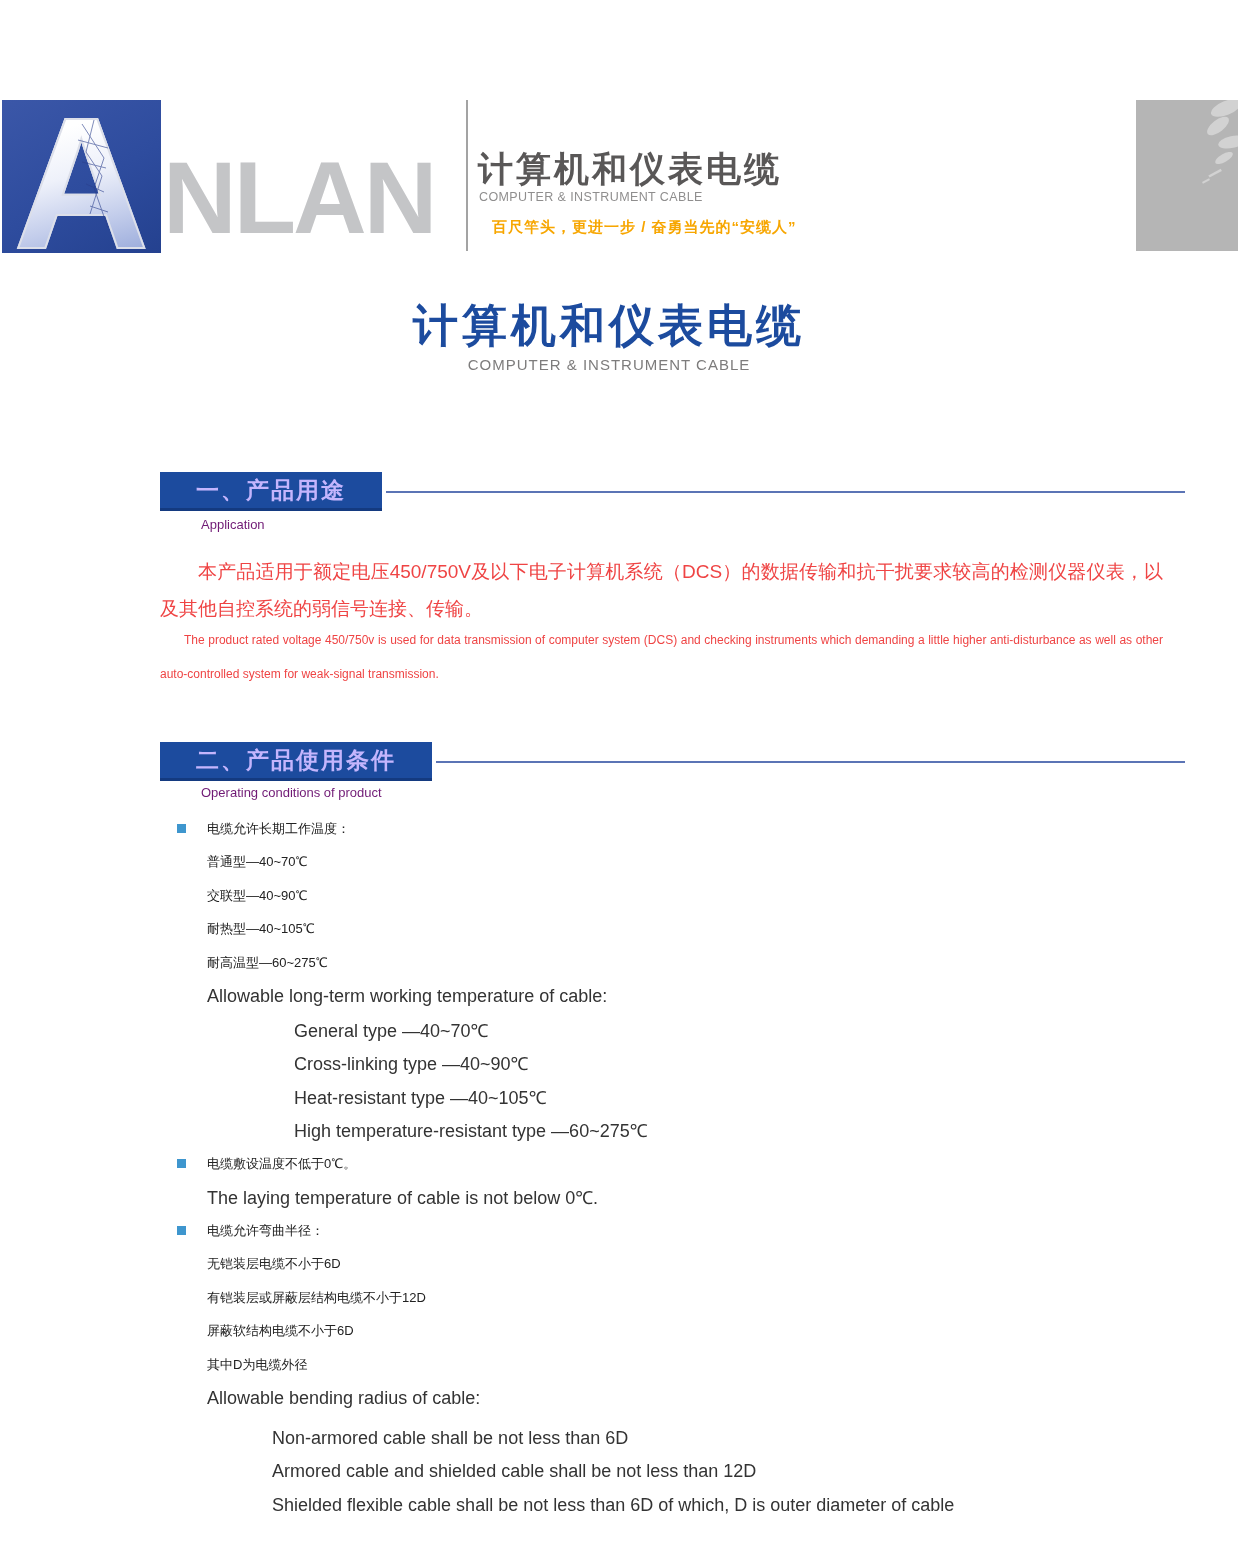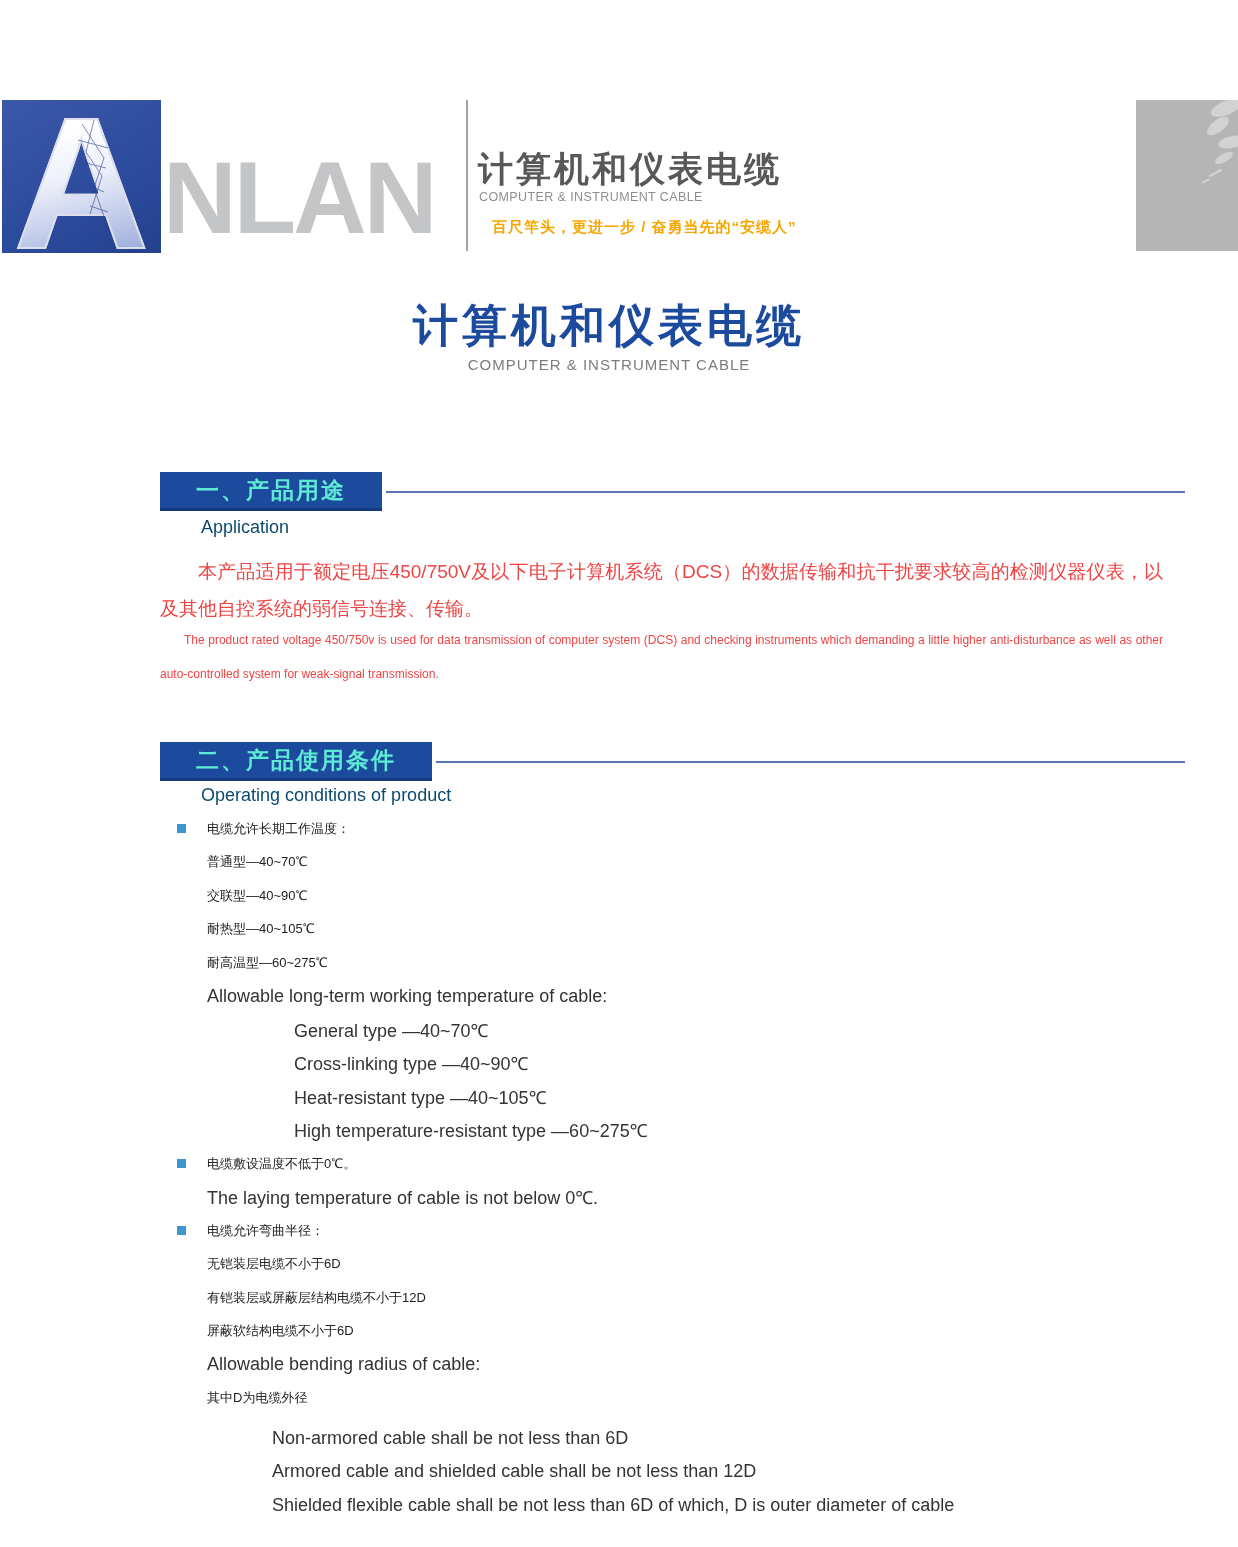--- a/index.html
+++ b/index.html
@@ -62,29 +62,29 @@
     position:absolute;left:0;top:356px;width:1218px;
     text-align:center;font-size:15px;letter-spacing:1px;color:#7d7c7c;
   }
   
   .sec-header{
     position:absolute;left:160px;width:1025px;
     display:flex;align-items:center;
   }
   .sec-badge{
     background:var(--primary,#1c4b9e);
-    color:#5eead4;font-size:23px;font-weight:bold;letter-spacing:2px;
+    color:#c4b5fd;font-size:23px;font-weight:bold;letter-spacing:2px;
     height:36px;line-height:36px;padding:0 36px;
     border-bottom:3px solid #143a80;
     white-space:nowrap;
   }
   .sec-rule{flex:1;height:2px;background:var(--rule,#5b74b5);margin-left:4px;}
   .sec-sub{
     position:absolute;left:201px;
-    font-size:18px;color:#0c4a6e;
+    font-size:13px;color:#701a75;
   }
   
   .para{
     position:absolute;left:160px;width:1003px;
     text-align:justify;color:#ef4444;
   }
   .para-cn{top:553px;font-size:19px;line-height:37px;text-indent:2em;}
   .para-en{top:624px;font-size:12px;line-height:33.5px;color:#ef4444;text-indent:2em;}
   
   .cond-list{position:absolute;left:160px;top:812px;width:1025px;}
@@ -198,26 +198,26 @@
       </div>
     <div class="cond">
         <span>无铠装层电缆不小于6D</span>
       </div>
     <div class="cond">
         <span>有铠装层或屏蔽层结构电缆不小于12D</span>
       </div>
     <div class="cond">
         <span>屏蔽软结构电缆不小于6D</span>
       </div>
+    <div class="cond">
+        <span>其中D为电缆外径</span>
+      </div>
     <div class="cond en">
         <span>Allowable bending radius of cable:</span>
       </div>
-    <div class="cond">
-        <span>其中D为电缆外径</span>
-      </div>
     <div class="cond en l3">
         <span>Non-armored cable shall be not less than 6D</span>
       </div>
     <div class="cond en l3">
         <span>Armored cable and shielded cable shall be not less than 12D</span>
       </div>
     <div class="cond en l3">
         <span>Shielded flexible cable shall be not less than 6D of which, D is outer diameter of cable</span>
       </div>
   </div>

